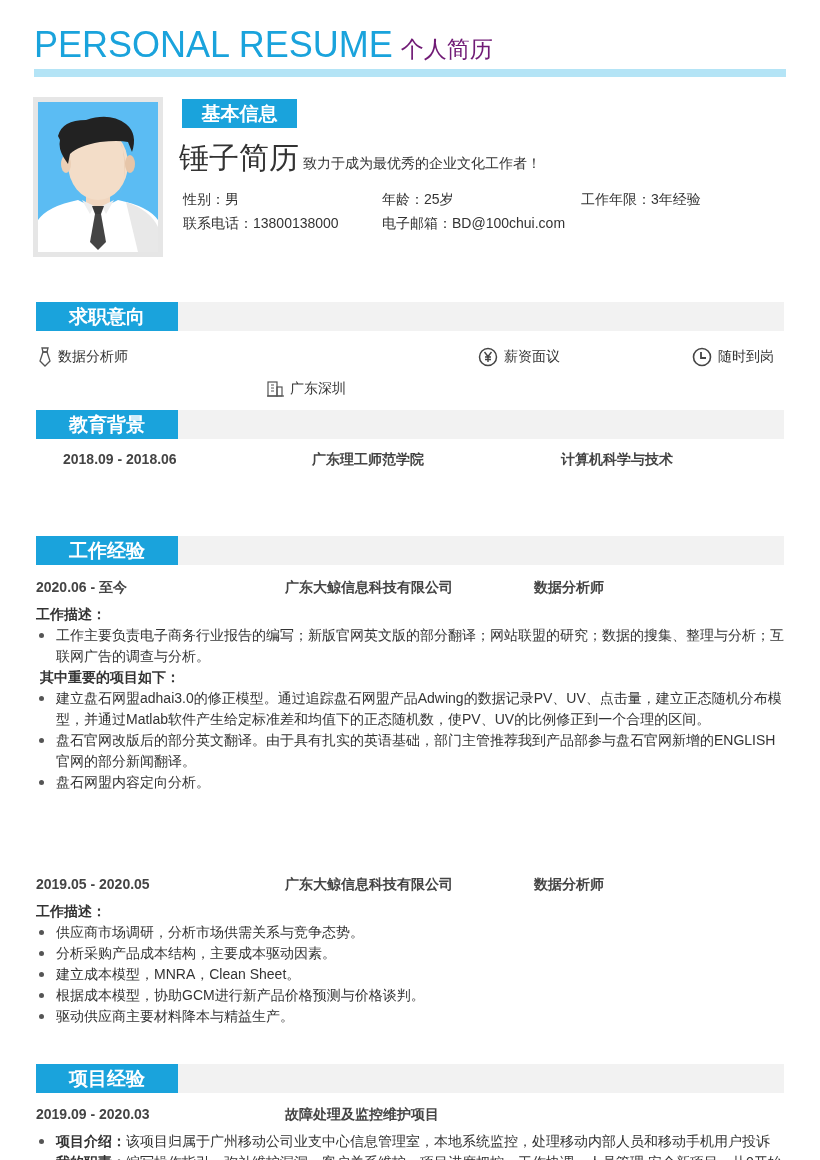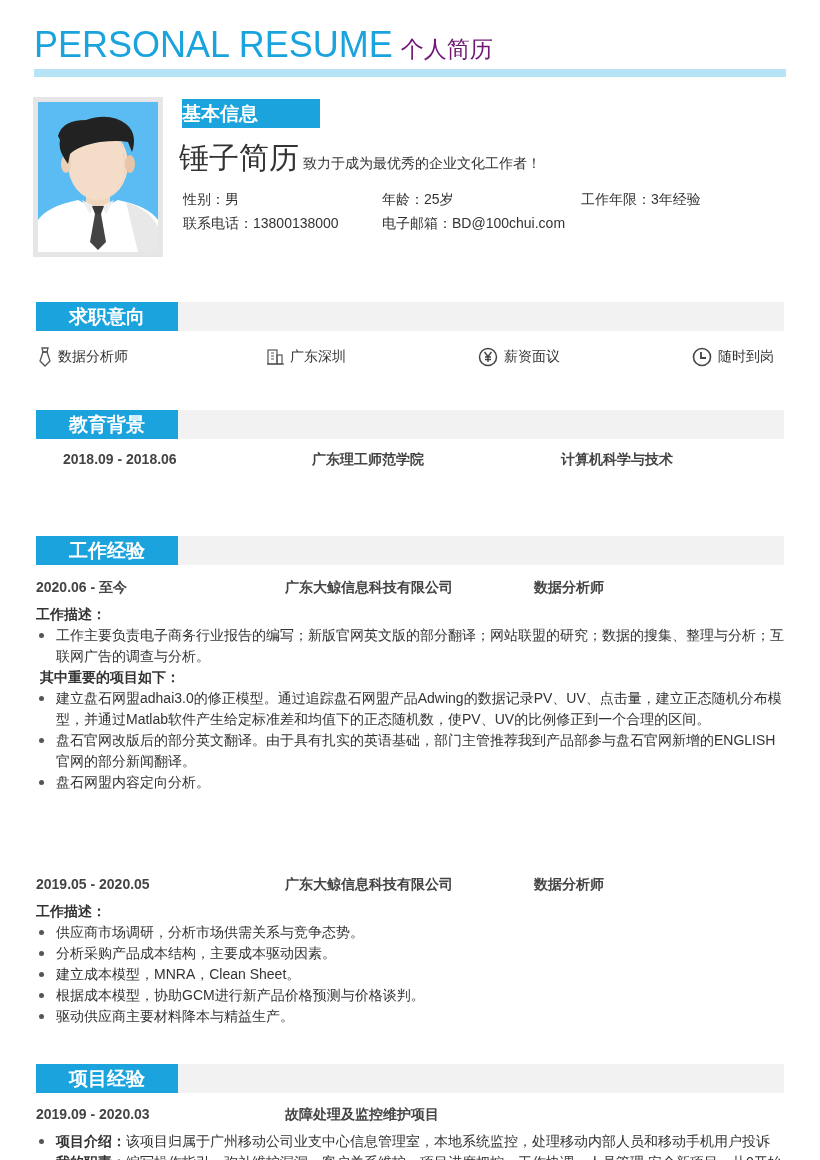--- a/index.html
+++ b/index.html
@@ -7,21 +7,21 @@
   body { font-family: "Liberation Sans", "DejaVu Sans", sans-serif; color: #333; position: relative; }
 
   .header { position: absolute; left: 34px; top: 24px; display: flex; align-items: baseline; }
   .header .en { font-size: 36px; color: #1aa3dc; letter-spacing: 0px; font-weight: normal; }
   .header .cn { font-size: 23px; color: #701a75; margin-left: 8px; }
   .header-bar { position: absolute; left: 34px; top: 69px; width: 752px; height: 8px; background: #b4e4f6; }
 
   .photo { position: absolute; left: 33px; top: 97px; width: 130px; height: 160px; background: #e6e6e6; padding: 5px; }
   .photo-inner { width: 120px; height: 150px; background: #5bbcf3; position: relative; overflow: hidden; }
 
-  .basic-tag { position: absolute; left: 182px; top: 99px; width: 138px; height: 29px; background: #1aa3dc; color: #fff; font-size: 19px; font-weight: bold; text-align: left; line-height: 29px; }
+  .basic-tag { position: absolute; left: 182px; top: 99px; width: 115px; height: 29px; background: #1aa3dc; color: #fff; font-size: 19px; font-weight: bold; text-align: center; line-height: 29px; }
   .name-line { position: absolute; left: 179px; top: 138px; display: flex; align-items: baseline; }
   .name-line .name { font-size: 30px; color: #333; }
   .name-line .motto { font-size: 14px; color: #333; margin-left: 4px; }
 
   .info-grid { position: absolute; left: 183px; top: 190px; width: 610px; display: grid; grid-template-columns: 199px 199px 212px; row-gap: 6px; font-size: 14px; color: #333; }
   .info-grid div { height: 18px; line-height: 18px; white-space: nowrap; }
 
   .section { position: absolute; left: 36px; width: 748px; height: 29px; background: #f2f2f2; }
   .section .tag { width: 142px; height: 29px; background: #1aa3dc; color: #fff; font-size: 19px; font-weight: bold; text-align: center; line-height: 29px; }
 
@@ -92,21 +92,21 @@
   <div class="tag">求职意向</div>
 </div>
 <div class="intent-row">
   <div class="intent-item" style="left:2px;">
     <svg width="14" height="20" viewBox="0 0 14 20">
       <path d="M4 1 L10 1 L9 5 L5 5 Z" fill="none" stroke="#555" stroke-width="1.3"></path>
       <path d="M5 5 L9 5 L12 14 L7 19 L2 14 Z" fill="none" stroke="#555" stroke-width="1.3"></path>
     </svg>
     <span>数据分析师</span>
   </div>
-  <div class="intent-item" style="left:231px;">
+  <div class="intent-item" style="left:231px;margin-top:32px;">
     <svg width="17" height="16" viewBox="0 0 17 16">
       <rect x="1" y="1" width="9" height="14" fill="none" stroke="#555" stroke-width="1.2"></rect>
       <rect x="10" y="6" width="5" height="9" fill="none" stroke="#555" stroke-width="1.2"></rect>
       <line x1="4" y1="4" x2="7" y2="4" stroke="#555"></line>
       <line x1="4" y1="7" x2="7" y2="7" stroke="#555"></line>
       <line x1="4" y1="10" x2="7" y2="10" stroke="#555"></line>
       <line x1="0" y1="15" x2="17" y2="15" stroke="#555" stroke-width="1.2"></line>
     </svg>
     <span>广东深圳</span>
   </div>

